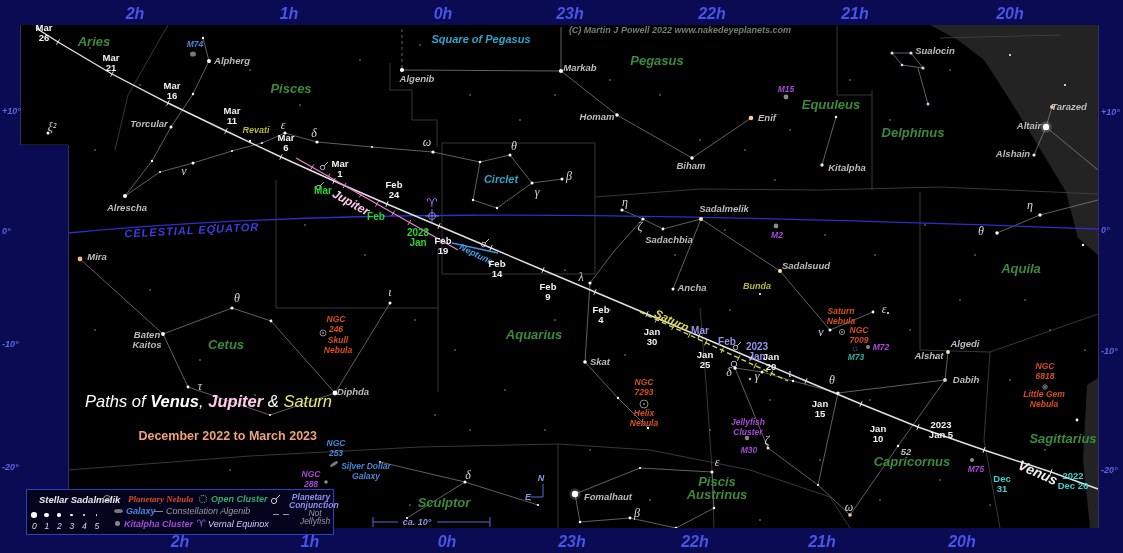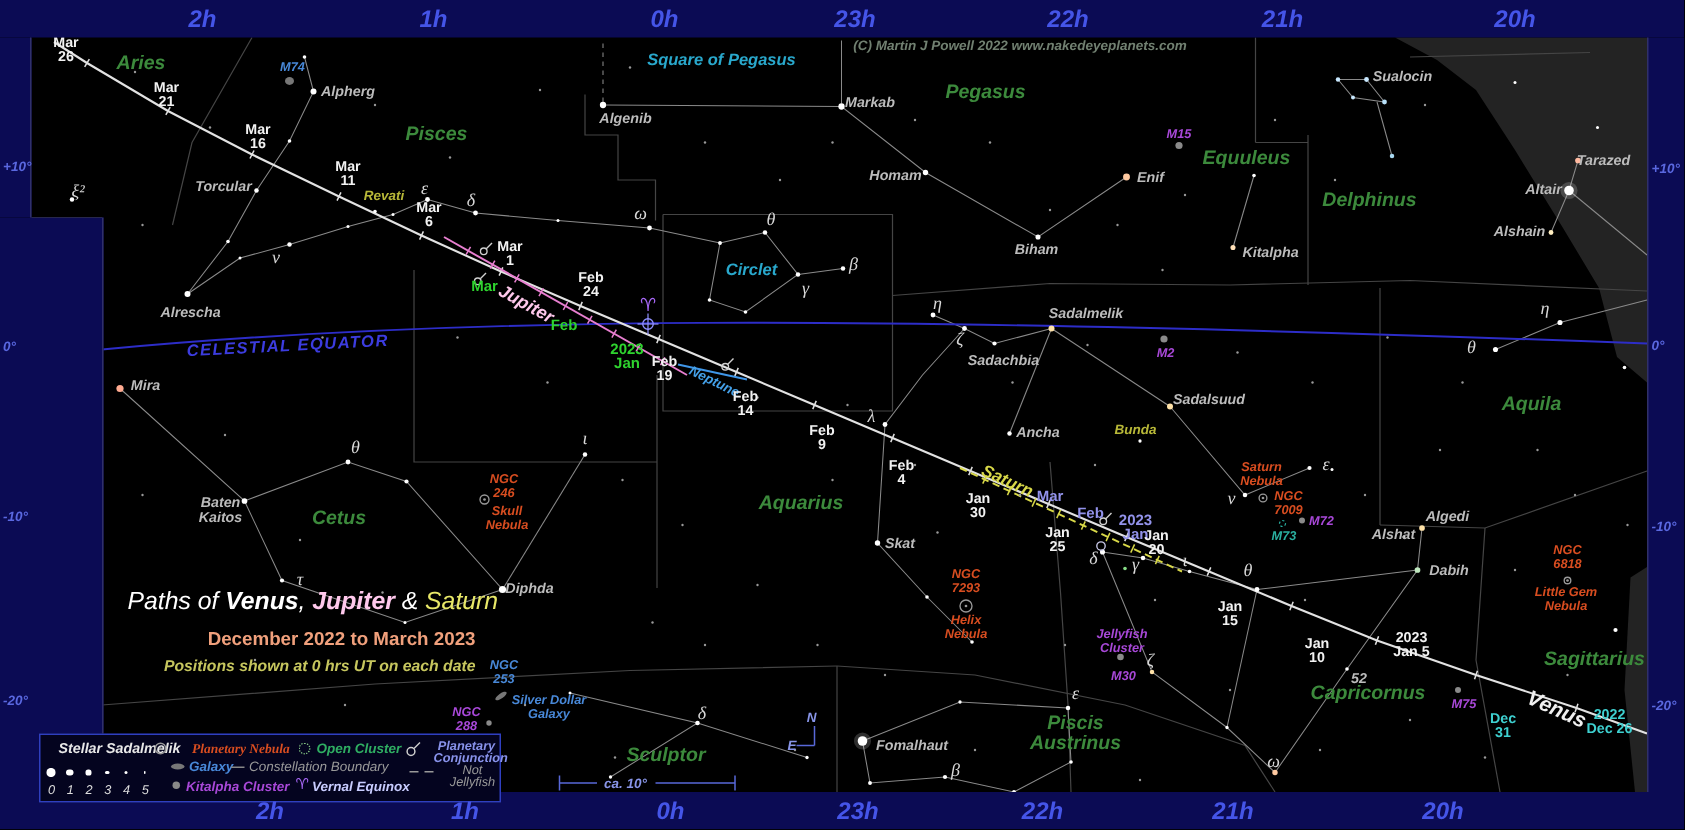--- a/index.html
+++ b/index.html
@@ -27,32 +27,32 @@
   .ps{fill:#d8d848;font-size:11.5px;font-weight:bold;font-style:italic;}
   .pn2{fill:#44a0e8;font-size:9px;font-weight:bold;font-style:italic;}
   .ve{fill:#a868f8;font-size:12px;}
   .sb{fill:#8895e8;font-size:9px;font-weight:bold;font-style:italic;}
   .bar{position:absolute;background:#0b0b54;z-index:5;}
   .hlab{position:absolute;color:#4555e8;font-size:16px;font-weight:bold;font-style:italic;transform:translateX(-50%);}
   .dlab{position:absolute;color:#5a68e0;font-size:9px;font-weight:bold;font-style:italic;}
   #titleblock{position:absolute;left:85px;top:392px;width:232px;text-align:right;z-index:6;color:#fff;}
   #titleblock .t1{font-size:16.5px;font-style:italic;white-space:nowrap;}
   .tv{font-weight:bold;color:#fff;} .tj{font-weight:bold;color:#ffc8ec;} .ts{color:#e8e868;}
-  #titleblock .t2{font-size:12.5px;font-weight:bold;color:#f0a07c;margin-top:8px;}
+  #titleblock .t2{font-size:12.5px;font-weight:bold;color:#f0a07c;margin-top:18px;}
   #titleblock .t3{font-size:10.5px;font-weight:bold;font-style:italic;color:#c6c65e;margin-top:5px;}
   #legend{position:absolute;left:26px;top:489px;width:306px;height:44px;border:1px solid #2f3fc0;
           background:#04041f;z-index:7;font-size:9px;}
   #legend span{position:absolute;white-space:nowrap;}
   .lgt{color:#e8e8e8;font-weight:bold;font-style:italic;font-size:9.5px;}
   .lpn{color:#d84d20;font-weight:bold;font-style:italic;font-family:Liberation Serif, serif;}
   .loc{color:#2fae62;font-weight:bold;font-style:italic;}
   .lgx{color:#4888d8;font-weight:bold;font-style:italic;}
   .lcb{color:#999;font-style:italic;}
   .lgc{color:#a848d8;font-weight:bold;font-style:italic;}
-  .lve{color:#c8ccff;font-weight:bold;font-style:italic;}
+  .lve{color:#c8ccff;font-weight:normal;font-style:italic;}
   .lpc{color:#8892ea;font-weight:bold;font-style:italic;text-align:center;line-height:8px;font-size:8.5px;}
   .lno{color:#999;font-style:italic;text-align:center;line-height:8px;font-size:8.5px;}
   .ldig{color:#ddd;font-style:italic;font-size:8.5px;}
   .dot{position:absolute;background:#fff;border-radius:50%;}
   .sym-gx{width:9px;height:4px;background:#777;border-radius:50%;}
   .sym-gb{width:5px;height:5px;background:#888;border-radius:50%;}
   .sym-oc{width:6px;height:6px;border:1px dotted #7fbf7f;border-radius:50%;}
   .sym-pn{width:6px;height:6px;border:1px solid #999;border-radius:50%;}
   .sym-pn i{position:absolute;left:2px;top:2px;width:2px;height:2px;background:#999;border-radius:50%;}
   .dash{height:1px;background:#888;}
@@ -506,21 +506,20 @@
   <div id="dec-right">
       <div class="dlab" style="left:1101px;top:107px;z-index:9;">+10°</div>
       <div class="dlab" style="left:1101px;top:225px;z-index:9;">0°</div>
       <div class="dlab" style="left:1101px;top:346px;z-index:9;">-10°</div>
       <div class="dlab" style="left:1101px;top:465px;z-index:9;">-20°</div>
     </div>
 
   <div id="titleblock">
     <div class="t1"><span>Paths of </span><span class="tv">Venus</span><span>, </span><span class="tj">Jupiter</span><span> &amp; </span><span class="ts">Saturn</span></div>
     <div class="t2">December 2022 to March 2023</div>
-    <div class="t3">Positions shown at 0 hrs UT on each date</div>
   </div>
 
   <div id="legend">
     <span class="lgt" style="left:12px;top:4px;">Stellar Sadalmelik</span>
     <div id="magdots">
         <span class="dot" style="left:4.25px;top:22.25px;width:5.5px;height:5.5px;"></span>
         <span class="dot" style="left:17.25px;top:22.75px;width:4.5px;height:4.5px;"></span>
         <span class="dot" style="left:30.25px;top:23.25px;width:3.5px;height:3.5px;"></span>
         <span class="dot" style="left:43.1px;top:23.6px;width:2.8px;height:2.8px;"></span>
         <span class="dot" style="left:56px;top:24px;width:2px;height:2px;"></span>
@@ -536,21 +535,21 @@
       </div>
     <span class="sym-pn" style="left:76px;top:5px;">
         <i></i>
       </span>
     <span class="lpn" style="left:101px;top:4px;">Planetary Nebula</span>
     <span class="sym-oc" style="left:172px;top:5px;"></span>
     <span class="loc" style="left:184px;top:4px;text-align:center;">Open Cluster</span>
     <span class="sym-gx" style="left:87px;top:19px;"></span>
     <span class="lgx" style="left:99px;top:16px;">Galaxy</span>
     <span class="dash" style="left:127px;top:21px;width:9px;"></span>
-    <span class="lcb" style="left:139px;top:16px;">Constellation Boundary</span>
+    <span class="lcb" style="left:139px;top:16px;">Constellation Algenib</span>
     <span class="sym-gb" style="left:88px;top:31px;"></span>
     <span class="lgc" style="left:97px;top:29px;">Kitalpha Cluster</span>
     <span class="veg" style="left:170px;top:28px;">♈</span>
     <span class="lve" style="left:181px;top:29px;">Vernal Equinox</span>
     <svg width="12" height="12" style="position:absolute;left:243px;top:3px;">
         <circle cx="4" cy="8" r="2.6" fill="none" stroke="#ccc" stroke-width="1"></circle>
         <line x1="6" y1="6" x2="10" y2="2" stroke="#ccc" stroke-width="1"></line>
       </svg>
     <span class="lpc" style="left:262px;top:3px;width:44px;white-space:pre-line;">Planetary
 Conjunction</span>

